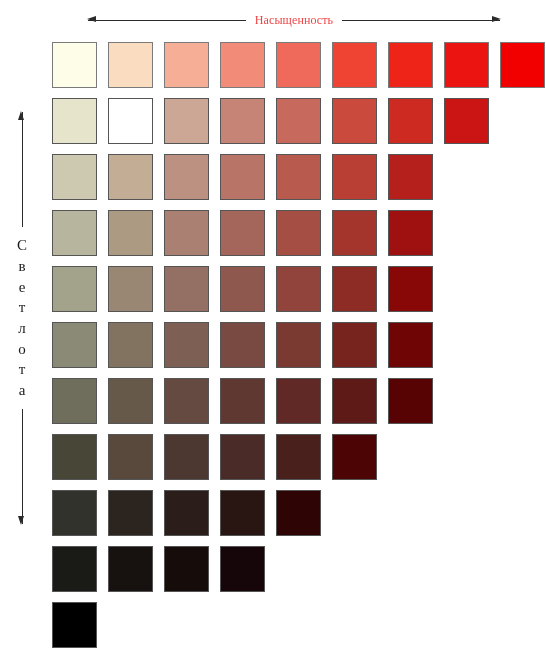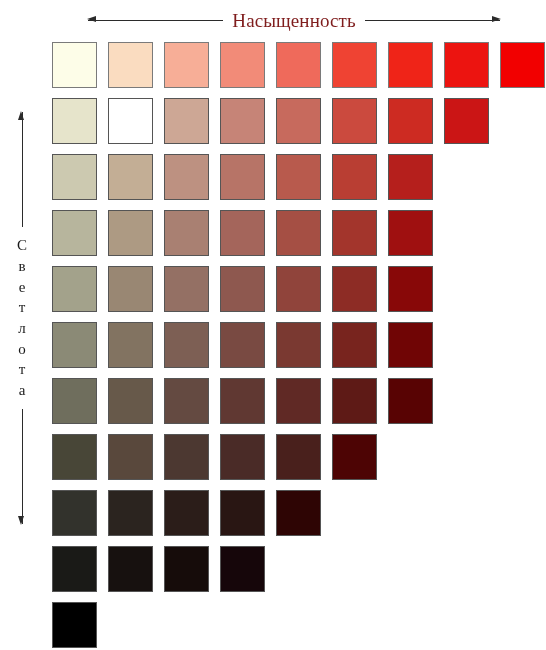--- a/index.html
+++ b/index.html
@@ -13,22 +13,22 @@
   #page{position:absolute;left:0;top:0;width:546px;height:650px;}
 
   
   .top-axis{
     position:absolute;
     left:88px;top:6px;
     width:412px;height:28px;
     display:flex;align-items:center;
   }
   .axis-label-h{
-    font-size:19px;
-    color:#7f1d1d;
+    font-size:12px;
+    color:#ef4444;
     white-space:nowrap;
     padding:0 9px;
     line-height:1;
     letter-spacing:0.1px;
   }
   .h-line{
     flex:1 1 auto;
     height:1px;
     background:#2b2b2b;
     position:relative;

